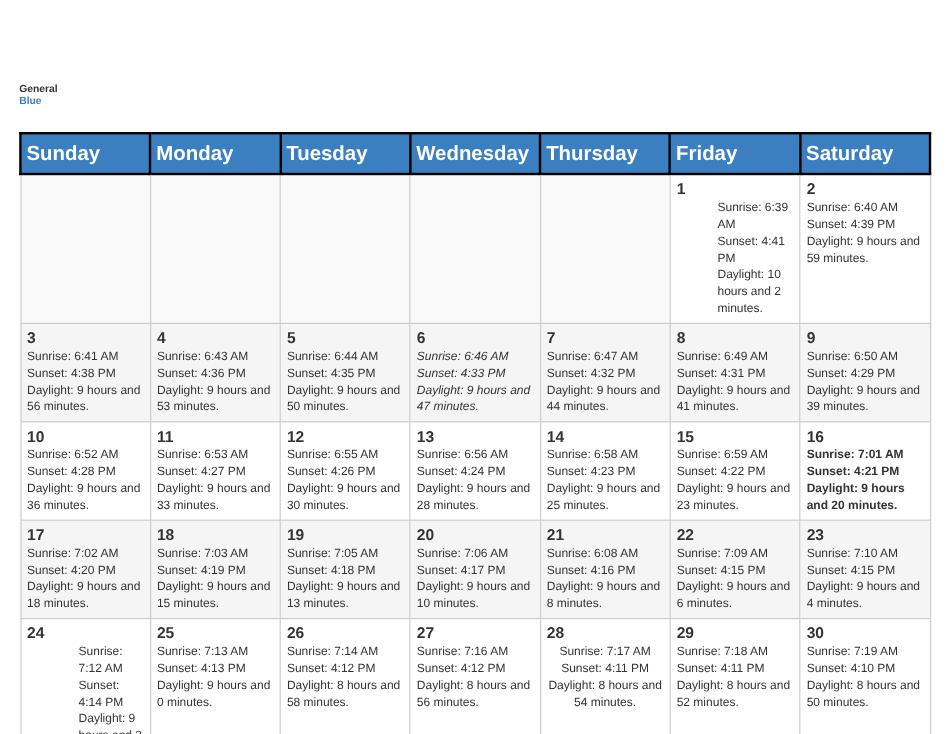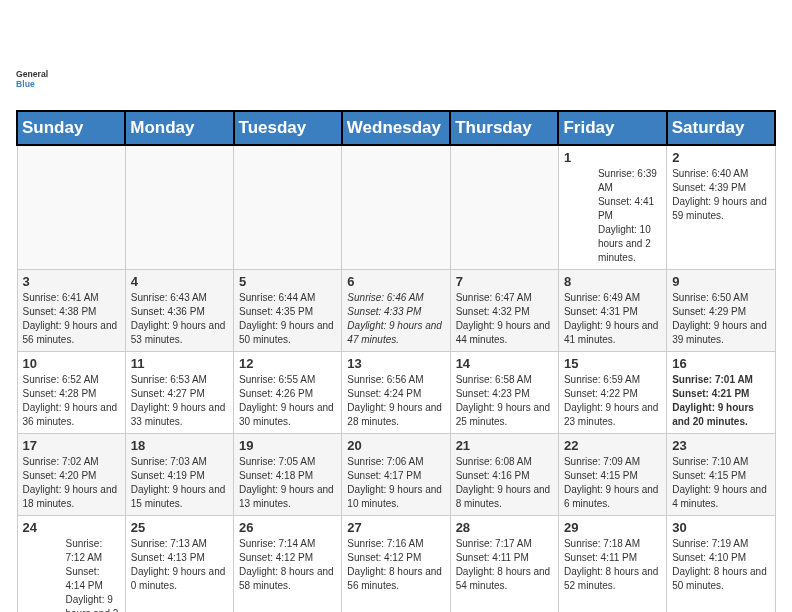--- a/index.html
+++ b/index.html
@@ -282,21 +282,21 @@
 Daylight: 8 hours and 58 minutes.</div>
         </td>
         <td>
           <span class="day-number">27</span>
           <div class="day-info" style="white-space: pre-line;">Sunrise: 7:16 AM
 Sunset: 4:12 PM
 Daylight: 8 hours and 56 minutes.</div>
         </td>
         <td>
           <span class="day-number">28</span>
-          <div class="day-info" style="white-space: pre-line;">Sunrise: 7:17 AM
+          <div class="day-info" style="white-space: pre-line; text-align: center;">Sunrise: 7:17 AM
 Sunset: 4:11 PM
 Daylight: 8 hours and 54 minutes.</div>
         </td>
         <td>
           <span class="day-number">29</span>
           <div class="day-info" style="white-space: pre-line;">Sunrise: 7:18 AM
 Sunset: 4:11 PM
 Daylight: 8 hours and 52 minutes.</div>
         </td>
         <td>

